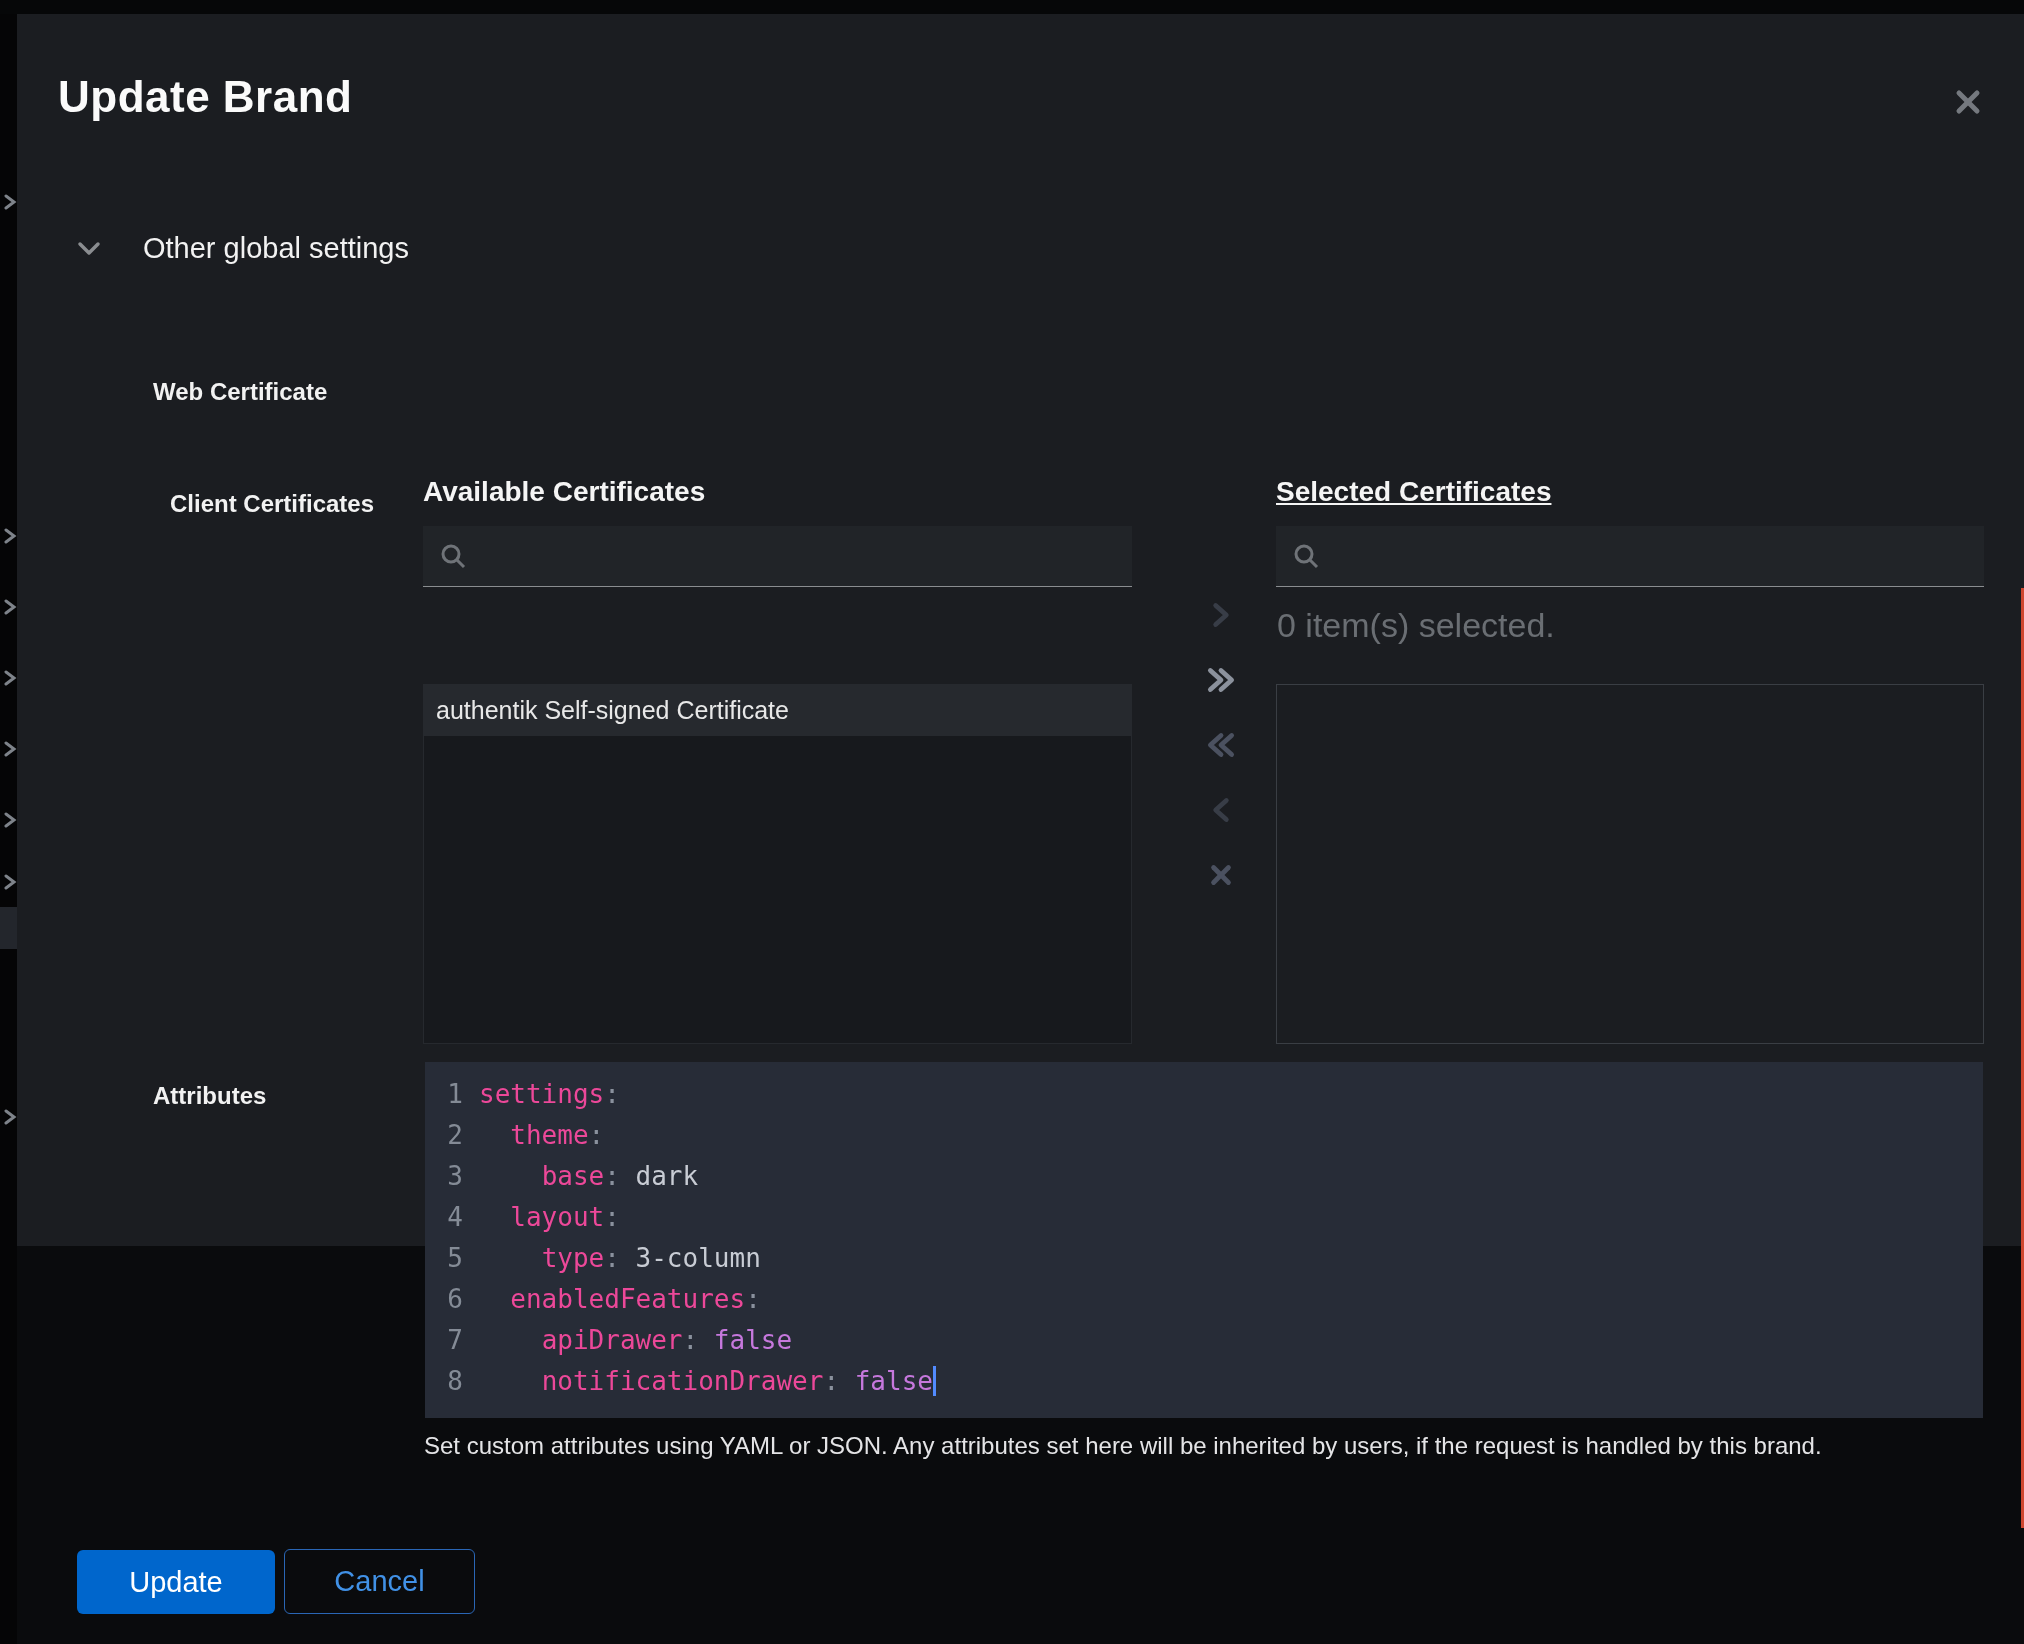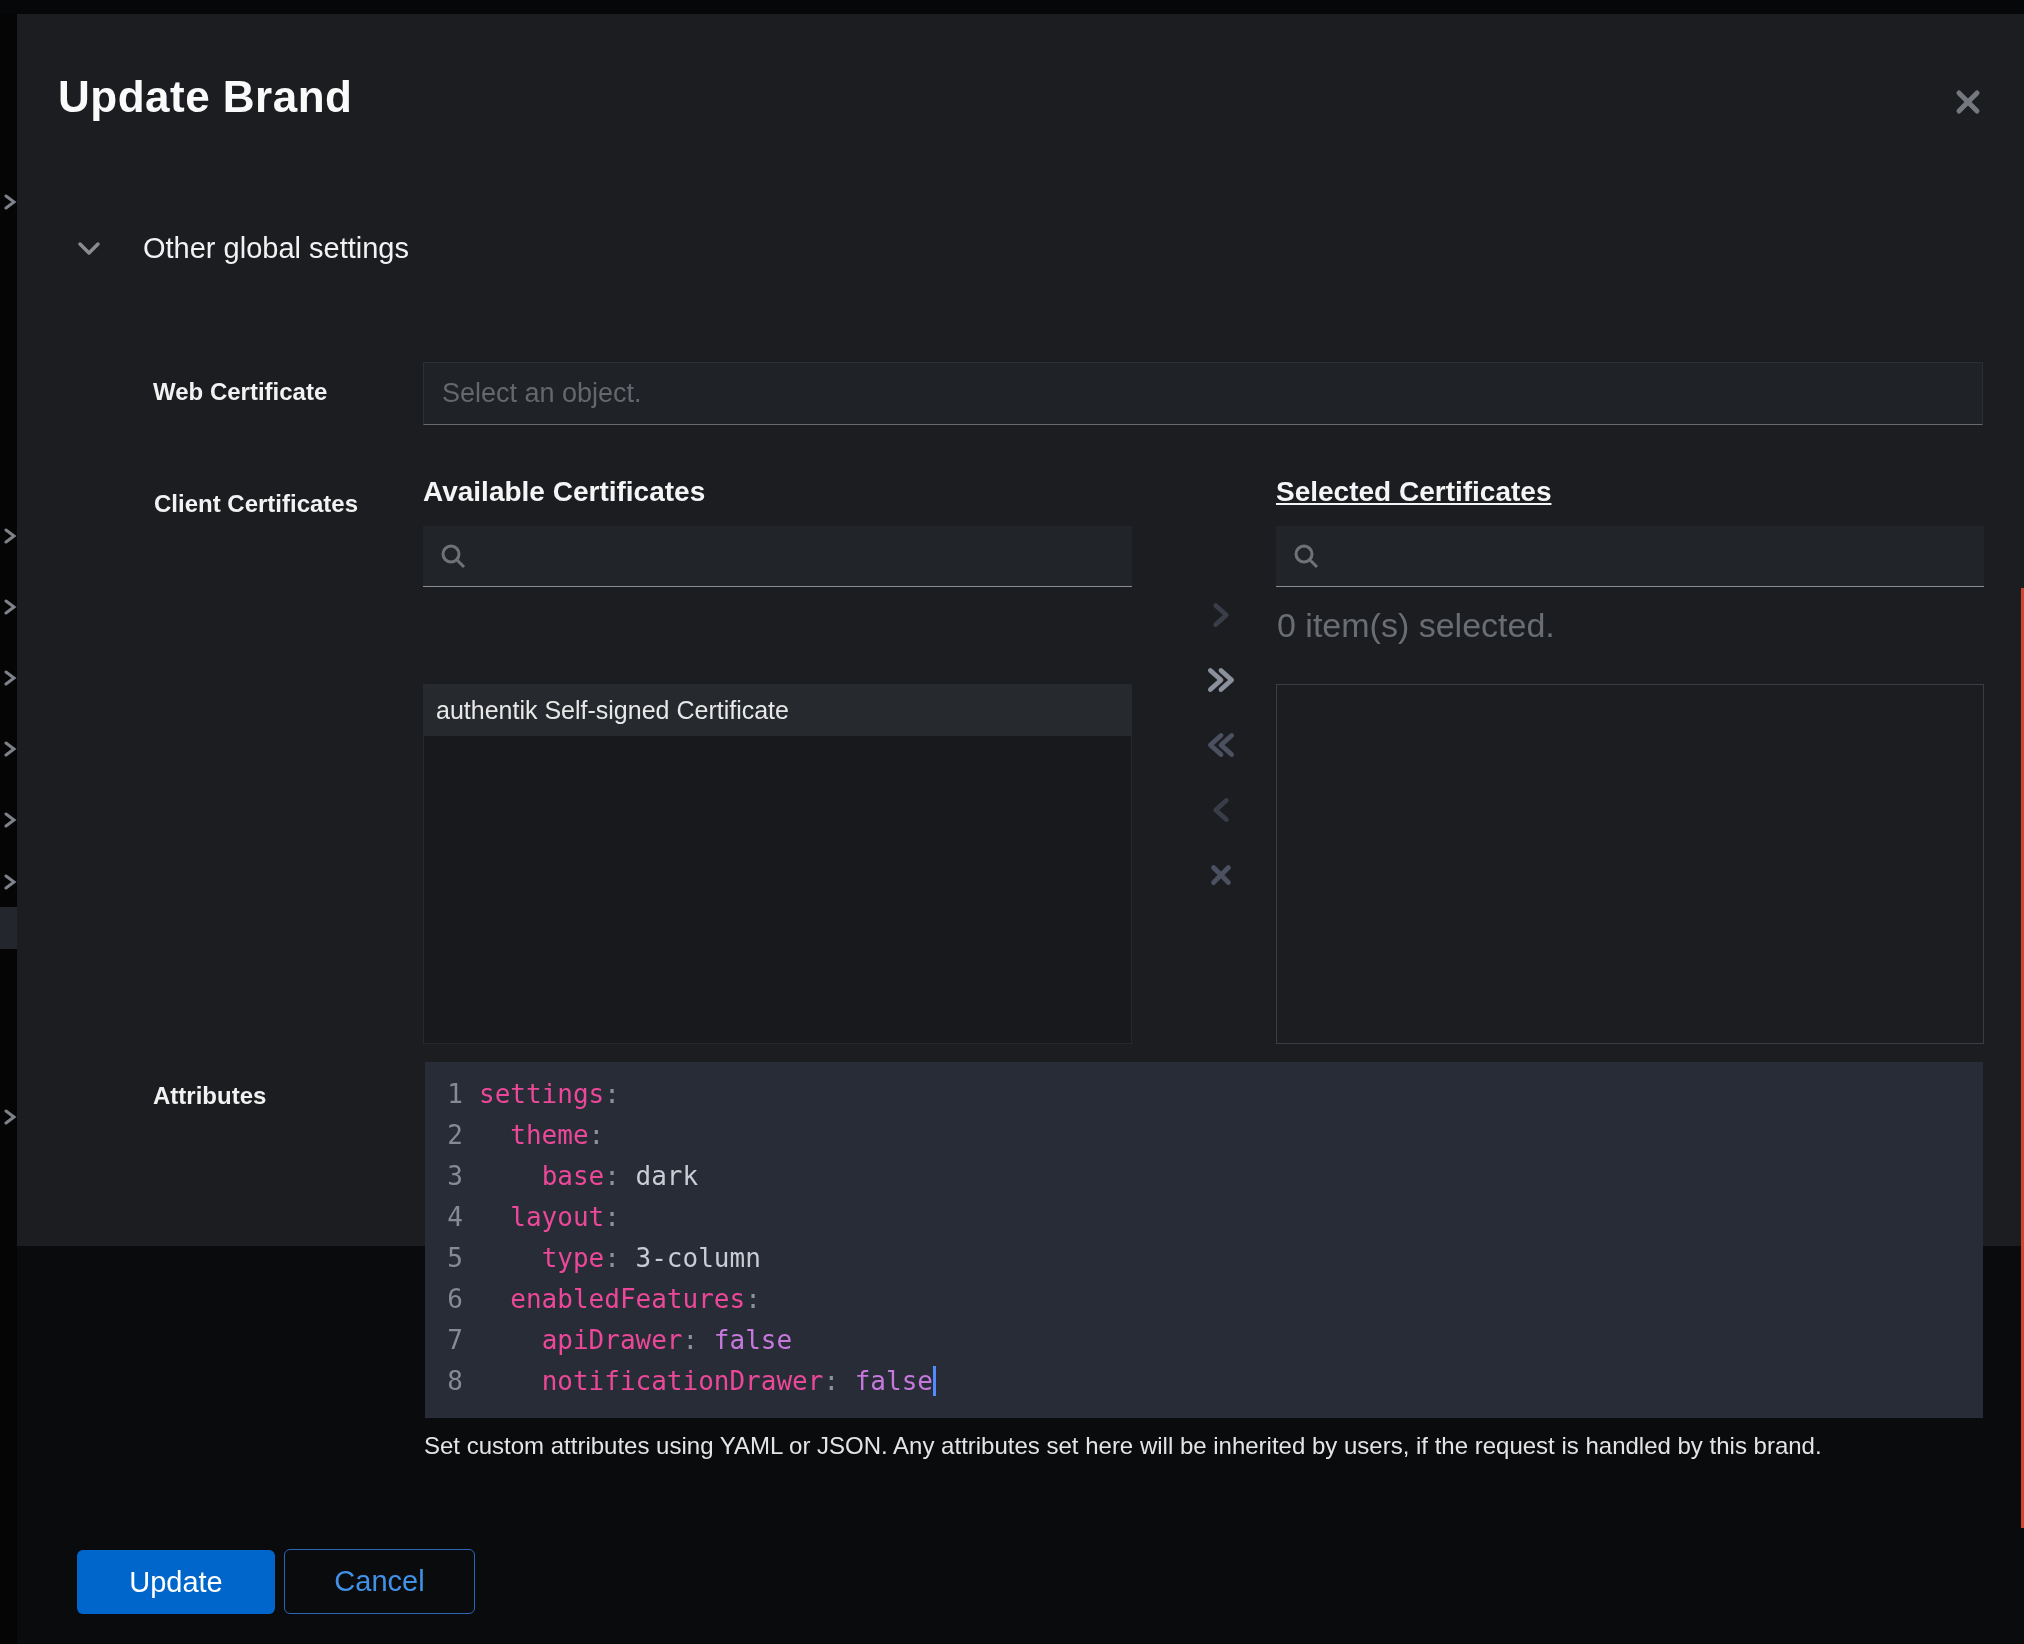--- a/index.html
+++ b/index.html
@@ -23,21 +23,21 @@
   .close-btn { position:absolute; left:1925px; top:62px; width:52px; height:52px; background:none;
                border:none; color:#75797f; cursor:pointer; display:flex; align-items:center; justify-content:center; }
 
   .section-toggle { position:absolute; left:60px; top:218px; display:flex; align-items:center; gap:42px;
                     background:none; border:none; cursor:pointer; }
   .section-toggle .chev { color:#8a8d90; display:flex; }
   .section-label { color:#f2f2f2; font-size:29px; font-weight:400; }
 
   .field-label { position:absolute; color:#f2f2f2; font-size:24px; font-weight:700; }
   .lbl-webcert { left:136px; top:364px; }
-  .lbl-clientcert { left:137px; top:476px; }
+  .lbl-clientcert { left:153px; top:476px; }
   .lbl-attributes { left:136px; top:1068px; }
 
   
   .webcert-input { position:absolute; left:406px; top:348px; width:1560px; height:63px;
                    background:#1f2226; border:1px solid #2c2f34; border-bottom:1px solid #66696e;
                    color:#e0e0e0; font-size:27px; padding:0 18px;
                    font-family:"Liberation Sans", sans-serif; }
   .webcert-input::placeholder { color:#64686d; opacity:1; }
 
   
@@ -158,21 +158,20 @@
     <button class="section-toggle">
       <span class="chev">
         <svg width="24" height="16" viewBox="0 0 24 16" fill="none" stroke="currentColor" stroke-width="3.5" stroke-linecap="round" stroke-linejoin="round">
             <polyline points="3,3 12,12 21,3"></polyline>
           </svg>
       </span>
       <span class="section-label">Other global settings</span>
     </button>
 
     <label class="field-label lbl-webcert">Web Certificate</label>
-    <input class="webcert-input" type="text" value="" placeholder="Select an object." style="">
 
     <label class="field-label lbl-clientcert">Client Certificates</label>
 
     <div class="dl-heading avail">Available Certificates</div>
     <div class="dl-heading sel">Selected Certificates</div>
 
     <div class="search-box avail">
       <span class="mag">
         <svg width="28" height="28" viewBox="0 0 28 28" fill="none" stroke="currentColor" stroke-width="3">
             <circle cx="12" cy="12" r="8"></circle>

